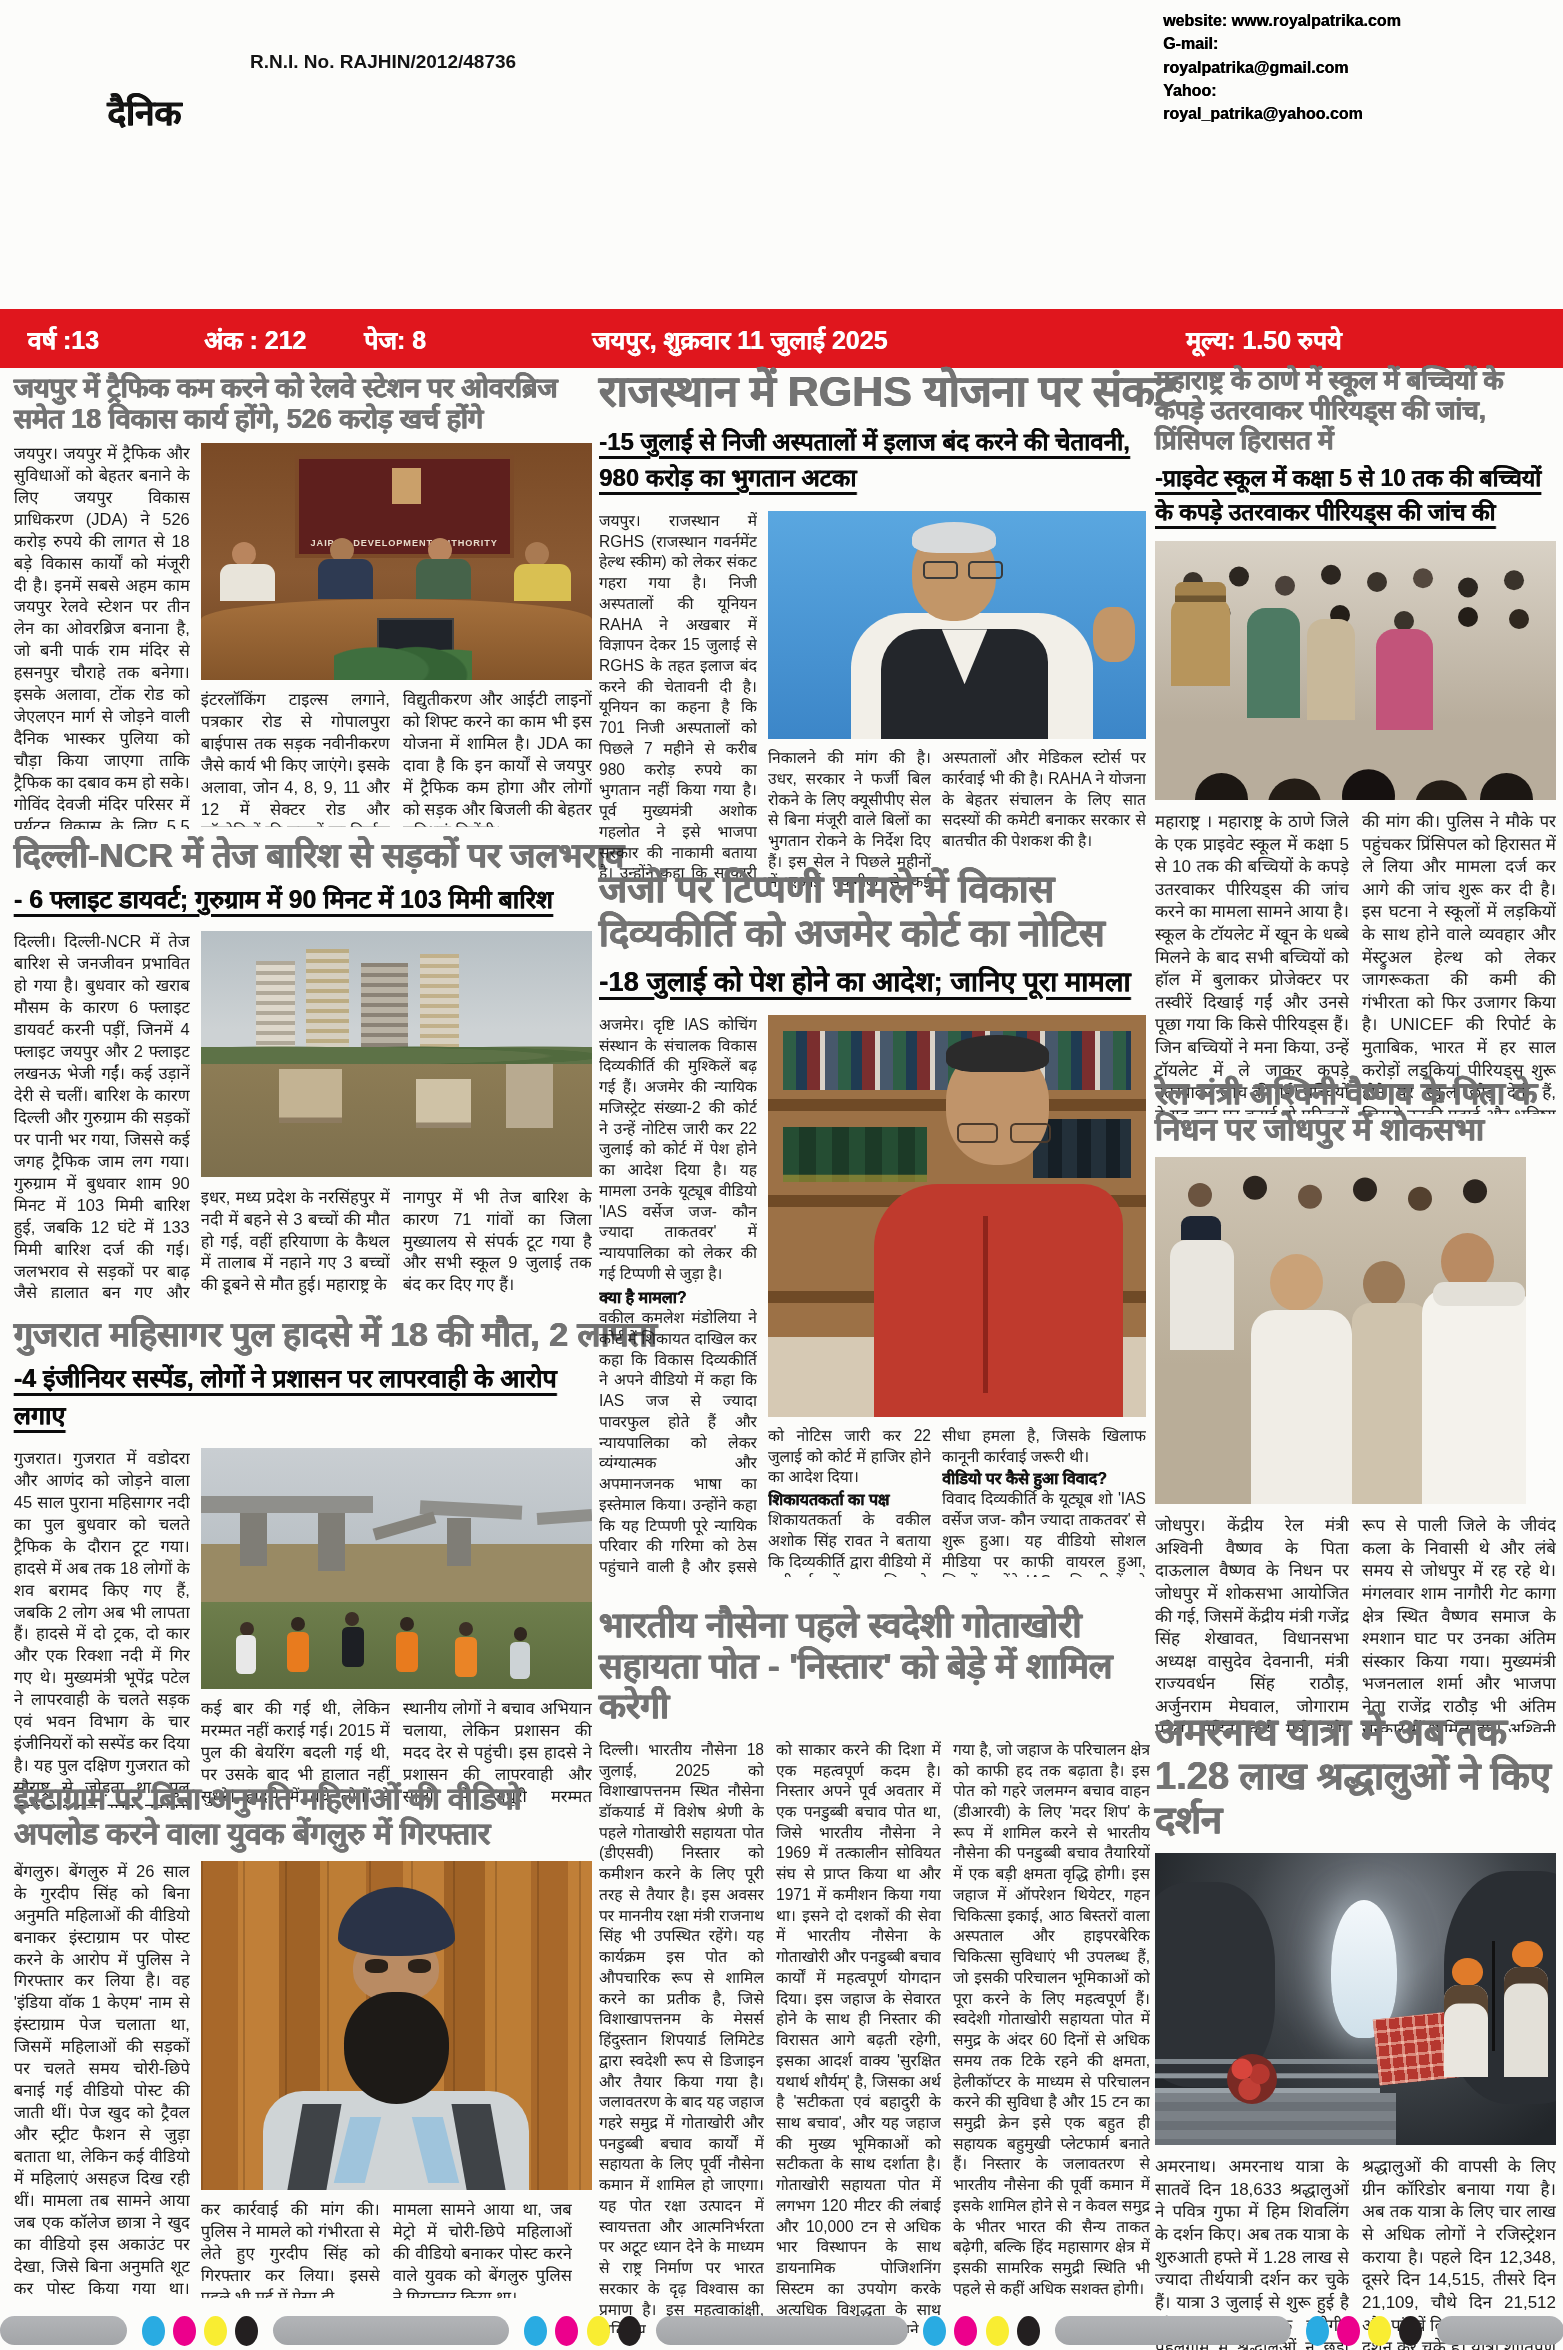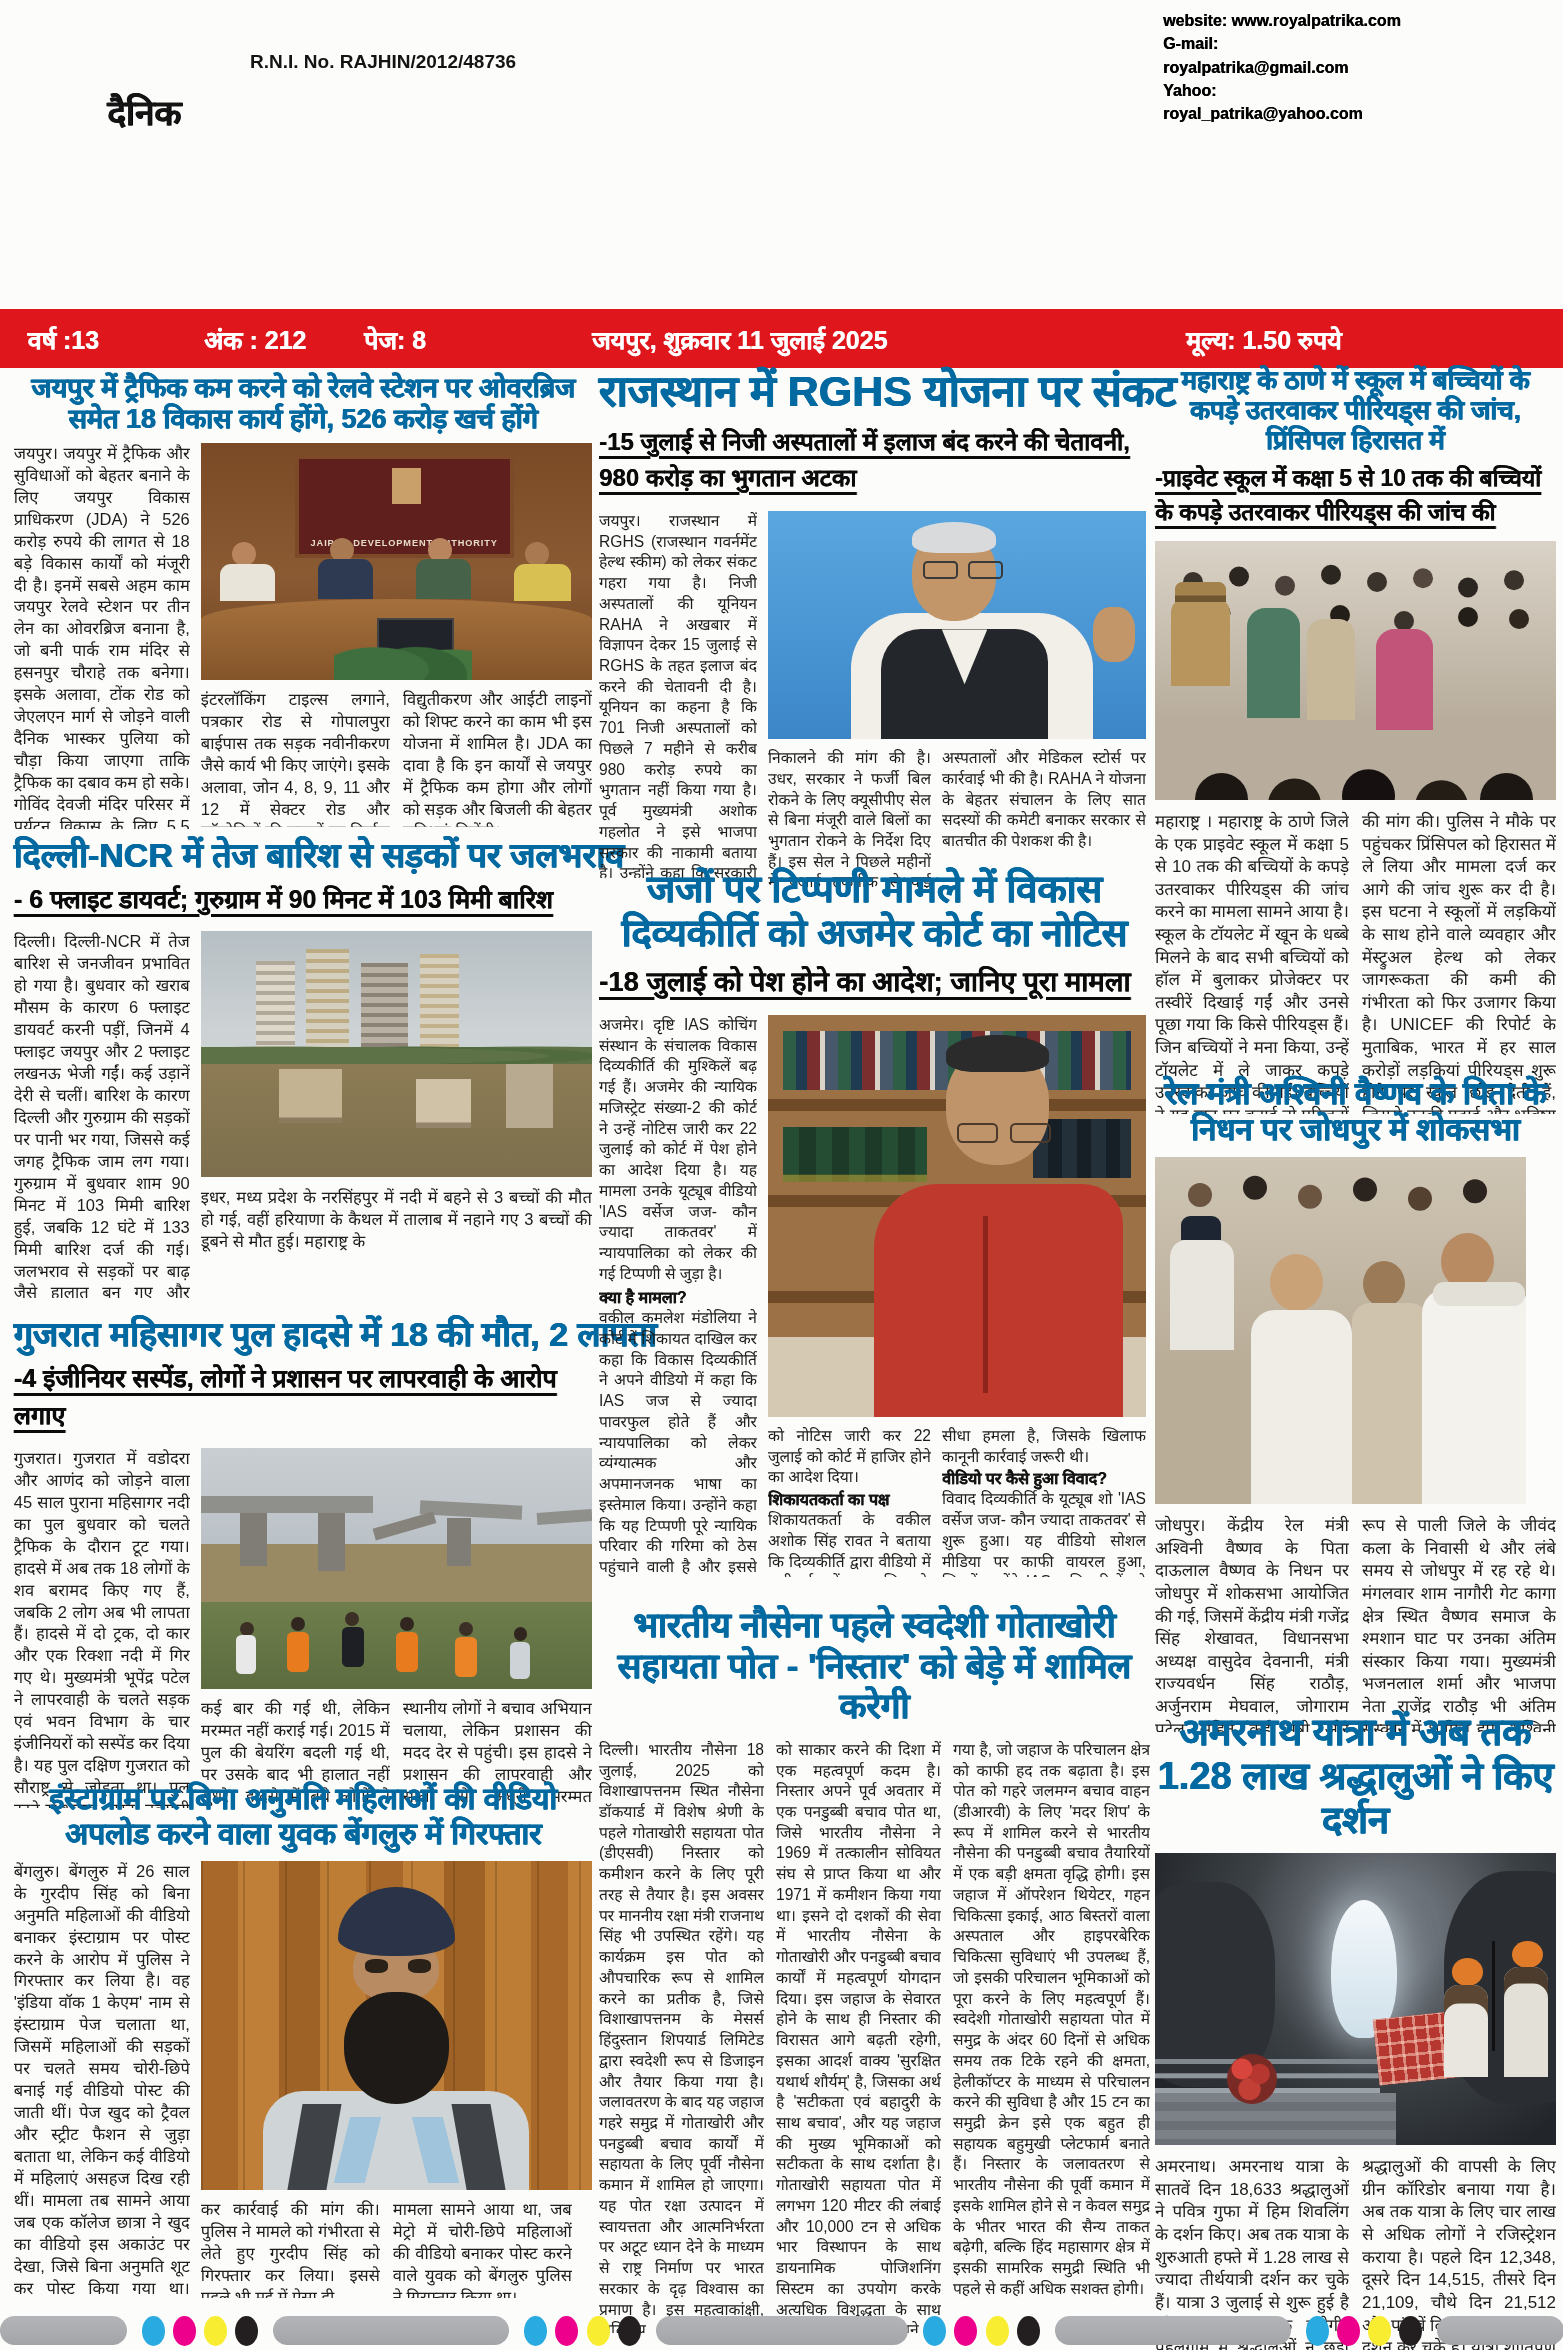--- a/index.html
+++ b/index.html
@@ -1,19 +1,19 @@
 <!DOCTYPE html>
 <html style="font-size:14.7px"><head>
 <meta charset="utf-8">
 <style>
   html,body{margin:0;padding:0;background:#8a8a8a;}
   .page{position:relative;width:1564px;height:2351px;margin:0 auto;background:#fcfcfa;
         font-family:"Liberation Sans","DejaVu Sans",sans-serif;color:#141414;overflow:hidden;}
   .abs{position:absolute;}
-  .hl{font-weight:900;color:#0369a1;text-align:center;line-height:1.16;
+  .hl{font-weight:900;color:#737373;line-height:1.16;
       text-shadow:0.6px 0 0 currentColor,-0.4px 0 0 currentColor;}
   .sub{font-weight:700;color:#0b0b0b;text-decoration:underline;text-decoration-thickness:2.8px;
        text-underline-offset:5.5px;line-height:1.5;text-shadow:0.4px 0 0 currentColor;}
   .bcol{text-align:justify;overflow:hidden;line-height:1.33;color:#1c1c1c;}
   .q{font-weight:800;text-shadow:0.4px 0 0 currentColor;}
   .row{display:flex;}
   .photo{position:relative;overflow:hidden;flex:none;background:#c9c9c9;}
   .redbar{background:#e0161d;}
   .redbar span{position:absolute;top:50%;transform:translateY(-50%);color:#fff;font-weight:800;
        font-size:25px;white-space:nowrap;text-shadow:0.5px 0 0 #fff;}
@@ -89,20 +89,21 @@
           <div class="abs" style="left:41%;top:13%;width:12%;height:35%;background:#b9b2a4;background-image:repeating-linear-gradient(180deg,rgba(70,60,50,.4) 0 3.7px,transparent 3.7px 10px);"></div>
           <div class="abs" style="left:56%;top:9%;width:10%;height:39%;background:#d8d0bf;background-image:repeating-linear-gradient(180deg,rgba(160,130,60,.4) 0 3.7px,transparent 3.7px 10px);"></div>
           <div class="abs" style="left:0;top:46%;width:100%;height:9%;background:radial-gradient(ellipse at 20% 50%,#5d7247 0 60%,transparent 62%),radial-gradient(ellipse at 55% 50%,#516a3e 0 60%,transparent 62%),radial-gradient(ellipse at 85% 50%,#5d7247 0 60%,transparent 62%);"></div>
           <div class="abs" style="left:0;bottom:0;width:100%;height:46%;background:linear-gradient(180deg,#8d7c55,#7d6f4d);"></div>
           <div class="abs" style="left:20%;top:56%;width:16%;height:22%;background:#c3b393;box-shadow:inset 0 -5.5px 0 rgba(60,40,20,.4);"></div>
           <div class="abs" style="left:55%;top:60%;width:14%;height:20%;background:#cfc2a6;box-shadow:inset 0 -5.5px 0 rgba(60,40,20,.4);"></div>
           <div class="abs" style="left:78%;top:54%;width:12%;height:26%;background:#b8aa90;"></div>
         </div>
         <div class="row" style="margin-top:9.2px;gap:13px;">
           <div class="bcol" style="flex:1;height:110px;font-size:16.5px;">इधर, मध्य प्रदेश के नरसिंहपुर में नदी में बहने से 3 बच्चों की मौत हो गई, वहीं हरियाणा के कैथल में तालाब में नहाने गए 3 बच्चों की डूबने से मौत हुई। महाराष्ट्र के</div>
+          <div class="bcol" style="flex:1;height:110px;font-size:16.5px;">नागपुर में भी तेज बारिश के कारण 71 गांवों का जिला मुख्यालय से संपर्क टूट गया है और सभी स्कूल 9 जुलाई तक बंद कर दिए गए हैं।</div>
         </div>
       </div>
     </div>
   </div>
 
   <div class="abs" style="left:13.8px;top:1315px;width:579px;height:461px;">
     <div class="hl" style="font-size:34px;white-space:nowrap;">गुजरात महिसागर पुल हादसे में 18 की मौत, 2 लापता</div>
     <div class="sub" style="font-size:25px;margin-top:5.5px;">-4 इंजीनियर सस्पेंड, लोगों ने प्रशासन पर लापरवाही के आरोप लगाए</div>
     <div class="row" style="margin-top:13px;gap:11px;">
       <div class="bcol" style="width:176px;height:360px;font-size:16.5px;">गुजरात। गुजरात में वडोदरा और आणंद को जोड़ने वाला 45 साल पुराना महिसागर नदी का पुल बुधवार को चलते ट्रैफिक के दौरान टूट गया। हादसे में अब तक 18 लोगों के शव बरामद किए गए हैं, जबकि 2 लोग अब भी लापता हैं। हादसे में दो ट्रक, दो कार और एक रिक्शा नदी में गिर गए थे। मुख्यमंत्री भूपेंद्र पटेल ने लापरवाही के चलते सड़क एवं भवन विभाग के चार इंजीनियरों को सस्पेंड कर दिया है। यह पुल दक्षिण गुजरात को सौराष्ट्र से जोड़ता था। पुल टूटने से भरूच, सूरत, नवसारी और वलसाड से सौराष्ट्र पहुंचने का रास्ता बंद हो गया है और अब अहमदाबाद होकर जाना होगा। स्थानीय लोगों ने बताया कि पुल की हालत खराब होने की शिकायत</div>

